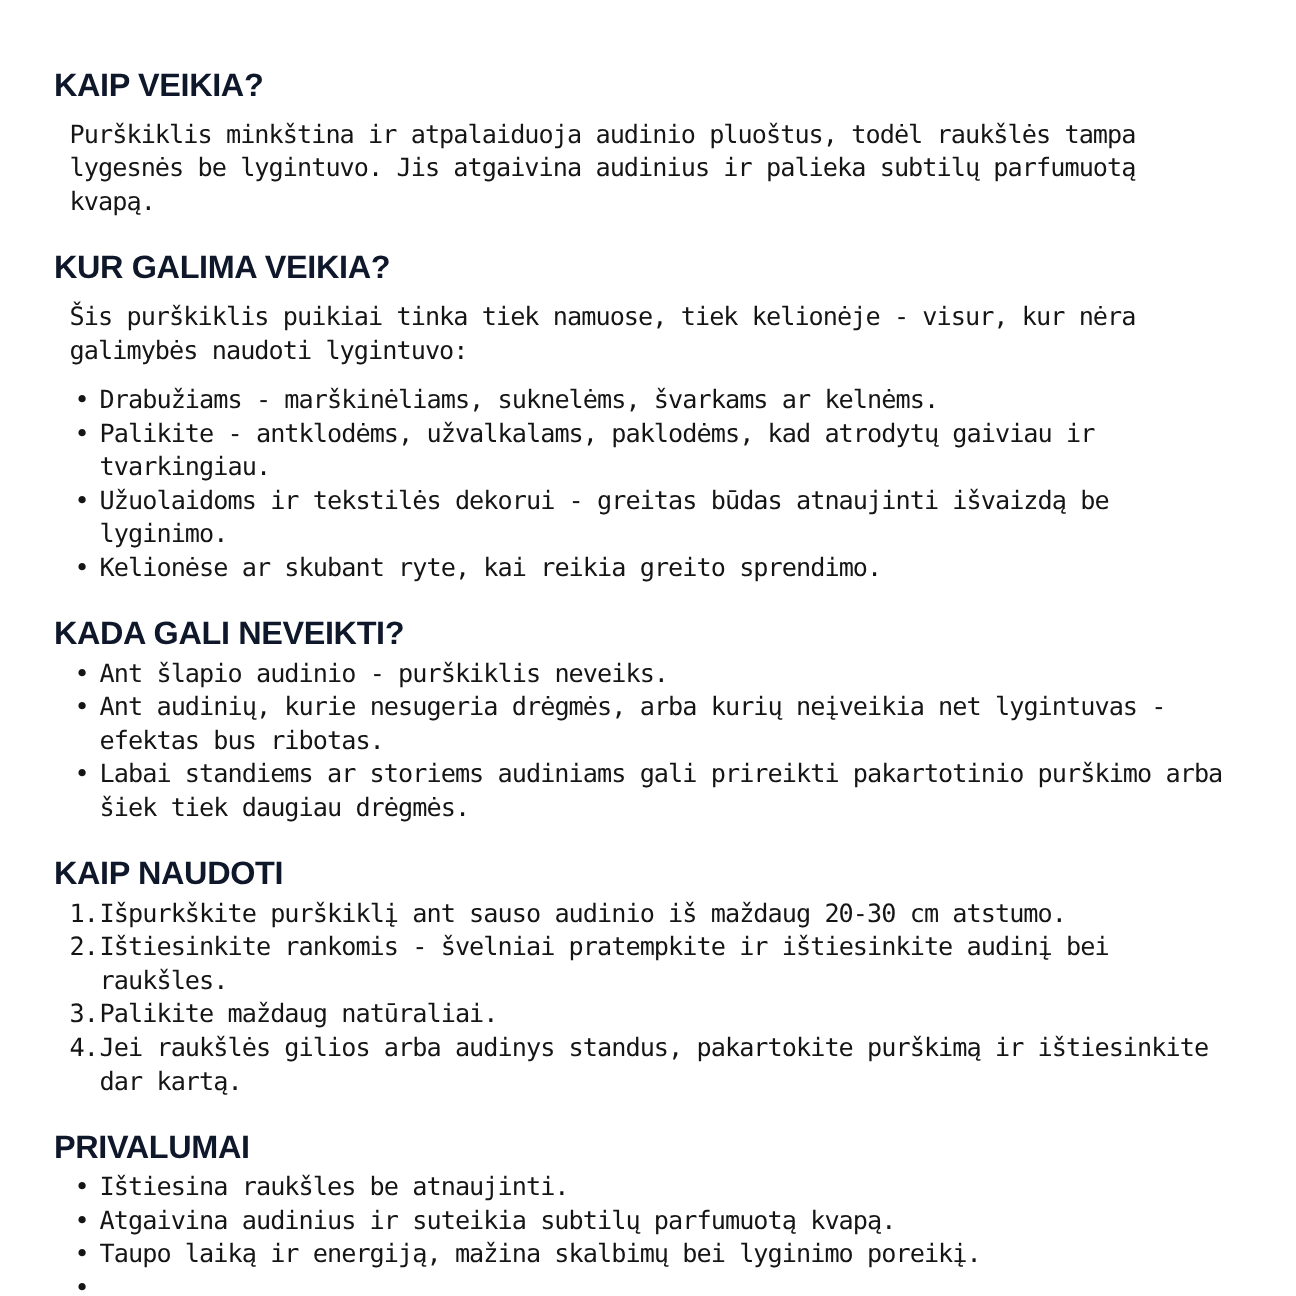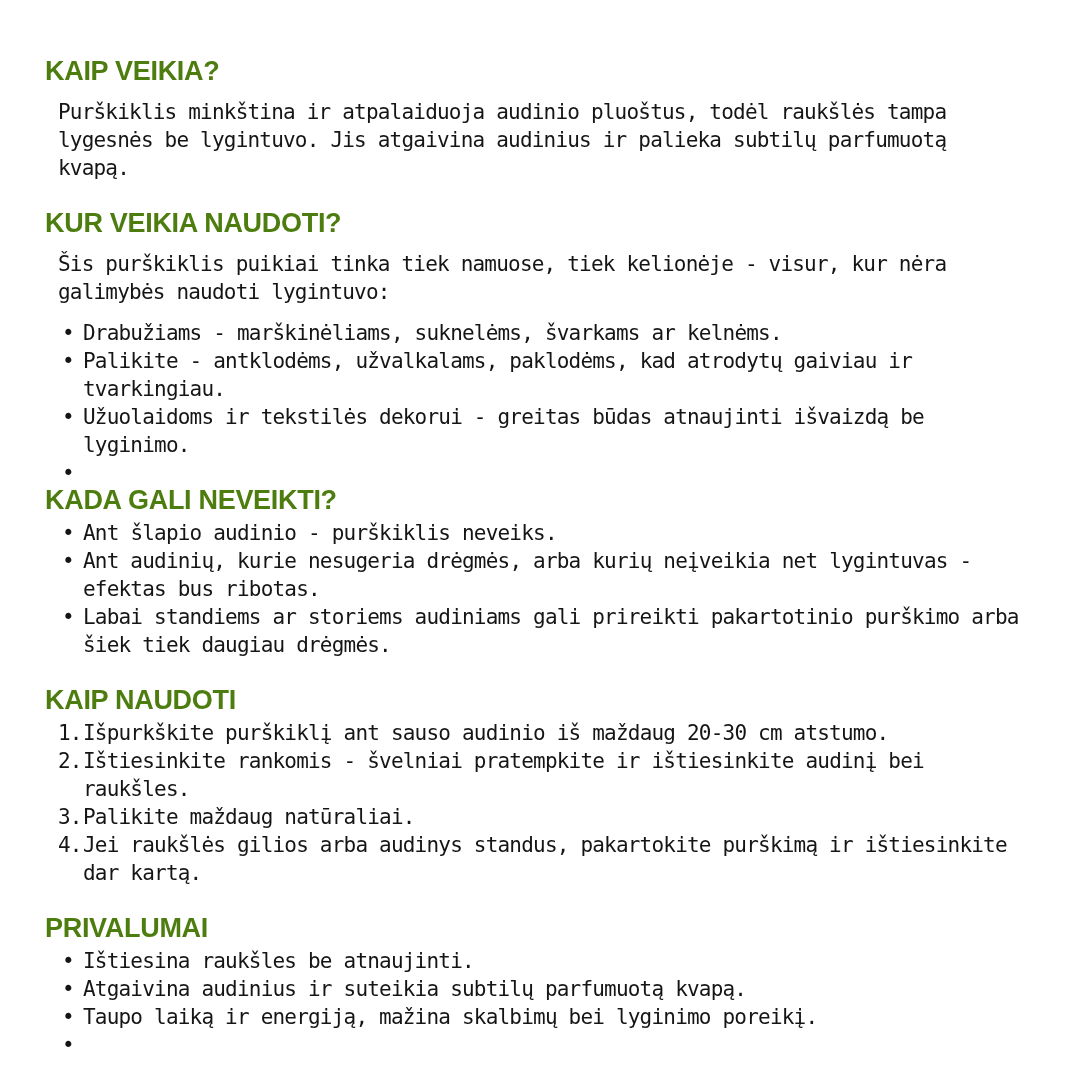--- a/index.html
+++ b/index.html
@@ -21,21 +21,21 @@
     line-height: 28px;
     letter-spacing: -0.8px;
   }
   section.doc-section { margin: 0; }
   h2.section-heading {
     font-family: "Liberation Sans", sans-serif;
     font-weight: 700;
     font-size: 27px;
     line-height: 27px;
     letter-spacing: -0.3px;
-    color: #4d7c0f;
+    color: #0f172a;
     margin: 28px 0 5px 0;
   }
   section.doc-section:first-child h2.section-heading { margin-top: 0; }
   p.section-paragraph { margin: 13px; }
   ul.bullet-list, ol.step-list {
     list-style: none;
     margin: 0;
     padding: 0;
   }
   li.list-item {
@@ -58,37 +58,38 @@
 <body>
 
 <main class="doc">
 
   <section class="doc-section">
     <h2 class="section-heading">KAIP VEIKIA?</h2>
     <p class="section-paragraph">Purškiklis minkština ir atpalaiduoja audinio pluoštus, todėl raukšlės tampa lygesnės be lygintuvo. Jis atgaivina audinius ir palieka subtilų parfumuotą kvapą.</p>
   </section>
 
   <section class="doc-section">
-    <h2 class="section-heading">KUR VEIKIA NAUDOTI?</h2>
+    <h2 class="section-heading">KUR GALIMA VEIKIA?</h2>
     <p class="section-paragraph">Šis purškiklis puikiai tinka tiek namuose, tiek kelionėje - visur, kur nėra galimybės naudoti lygintuvo:</p>
     <ul class="bullet-list">
       <li class="list-item">
         <span class="bullet-marker">•</span>
         <span class="li-text"><strong>Drabužiams</strong> - marškinėliams, suknelėms, švarkams ar kelnėms.</span>
       </li>
       <li class="list-item">
         <span class="bullet-marker">•</span>
         <span class="li-text"><strong>Palikite</strong> - antklodėms, užvalkalams, paklodėms, kad atrodytų gaiviau ir tvarkingiau.</span>
       </li>
       <li class="list-item">
         <span class="bullet-marker">•</span>
         <span class="li-text"><strong>Užuolaidoms ir tekstilės dekorui</strong> - greitas būdas atnaujinti išvaizdą be lyginimo.</span>
       </li>
       <li class="list-item">
         <span class="bullet-marker">•</span>
+        <span class="li-text"><strong>Kelionėse</strong> ar <strong>skubant ryte</strong>, kai reikia greito sprendimo.</span>
       </li>
     </ul>
   </section>
 
   <section class="doc-section">
     <h2 class="section-heading">KADA GALI NEVEIKTI?</h2>
     <ul class="bullet-list">
       <li class="list-item">
         <span class="bullet-marker">•</span>
         <span class="li-text">Ant <strong>šlapio audinio</strong> - purškiklis neveiks.</span>

